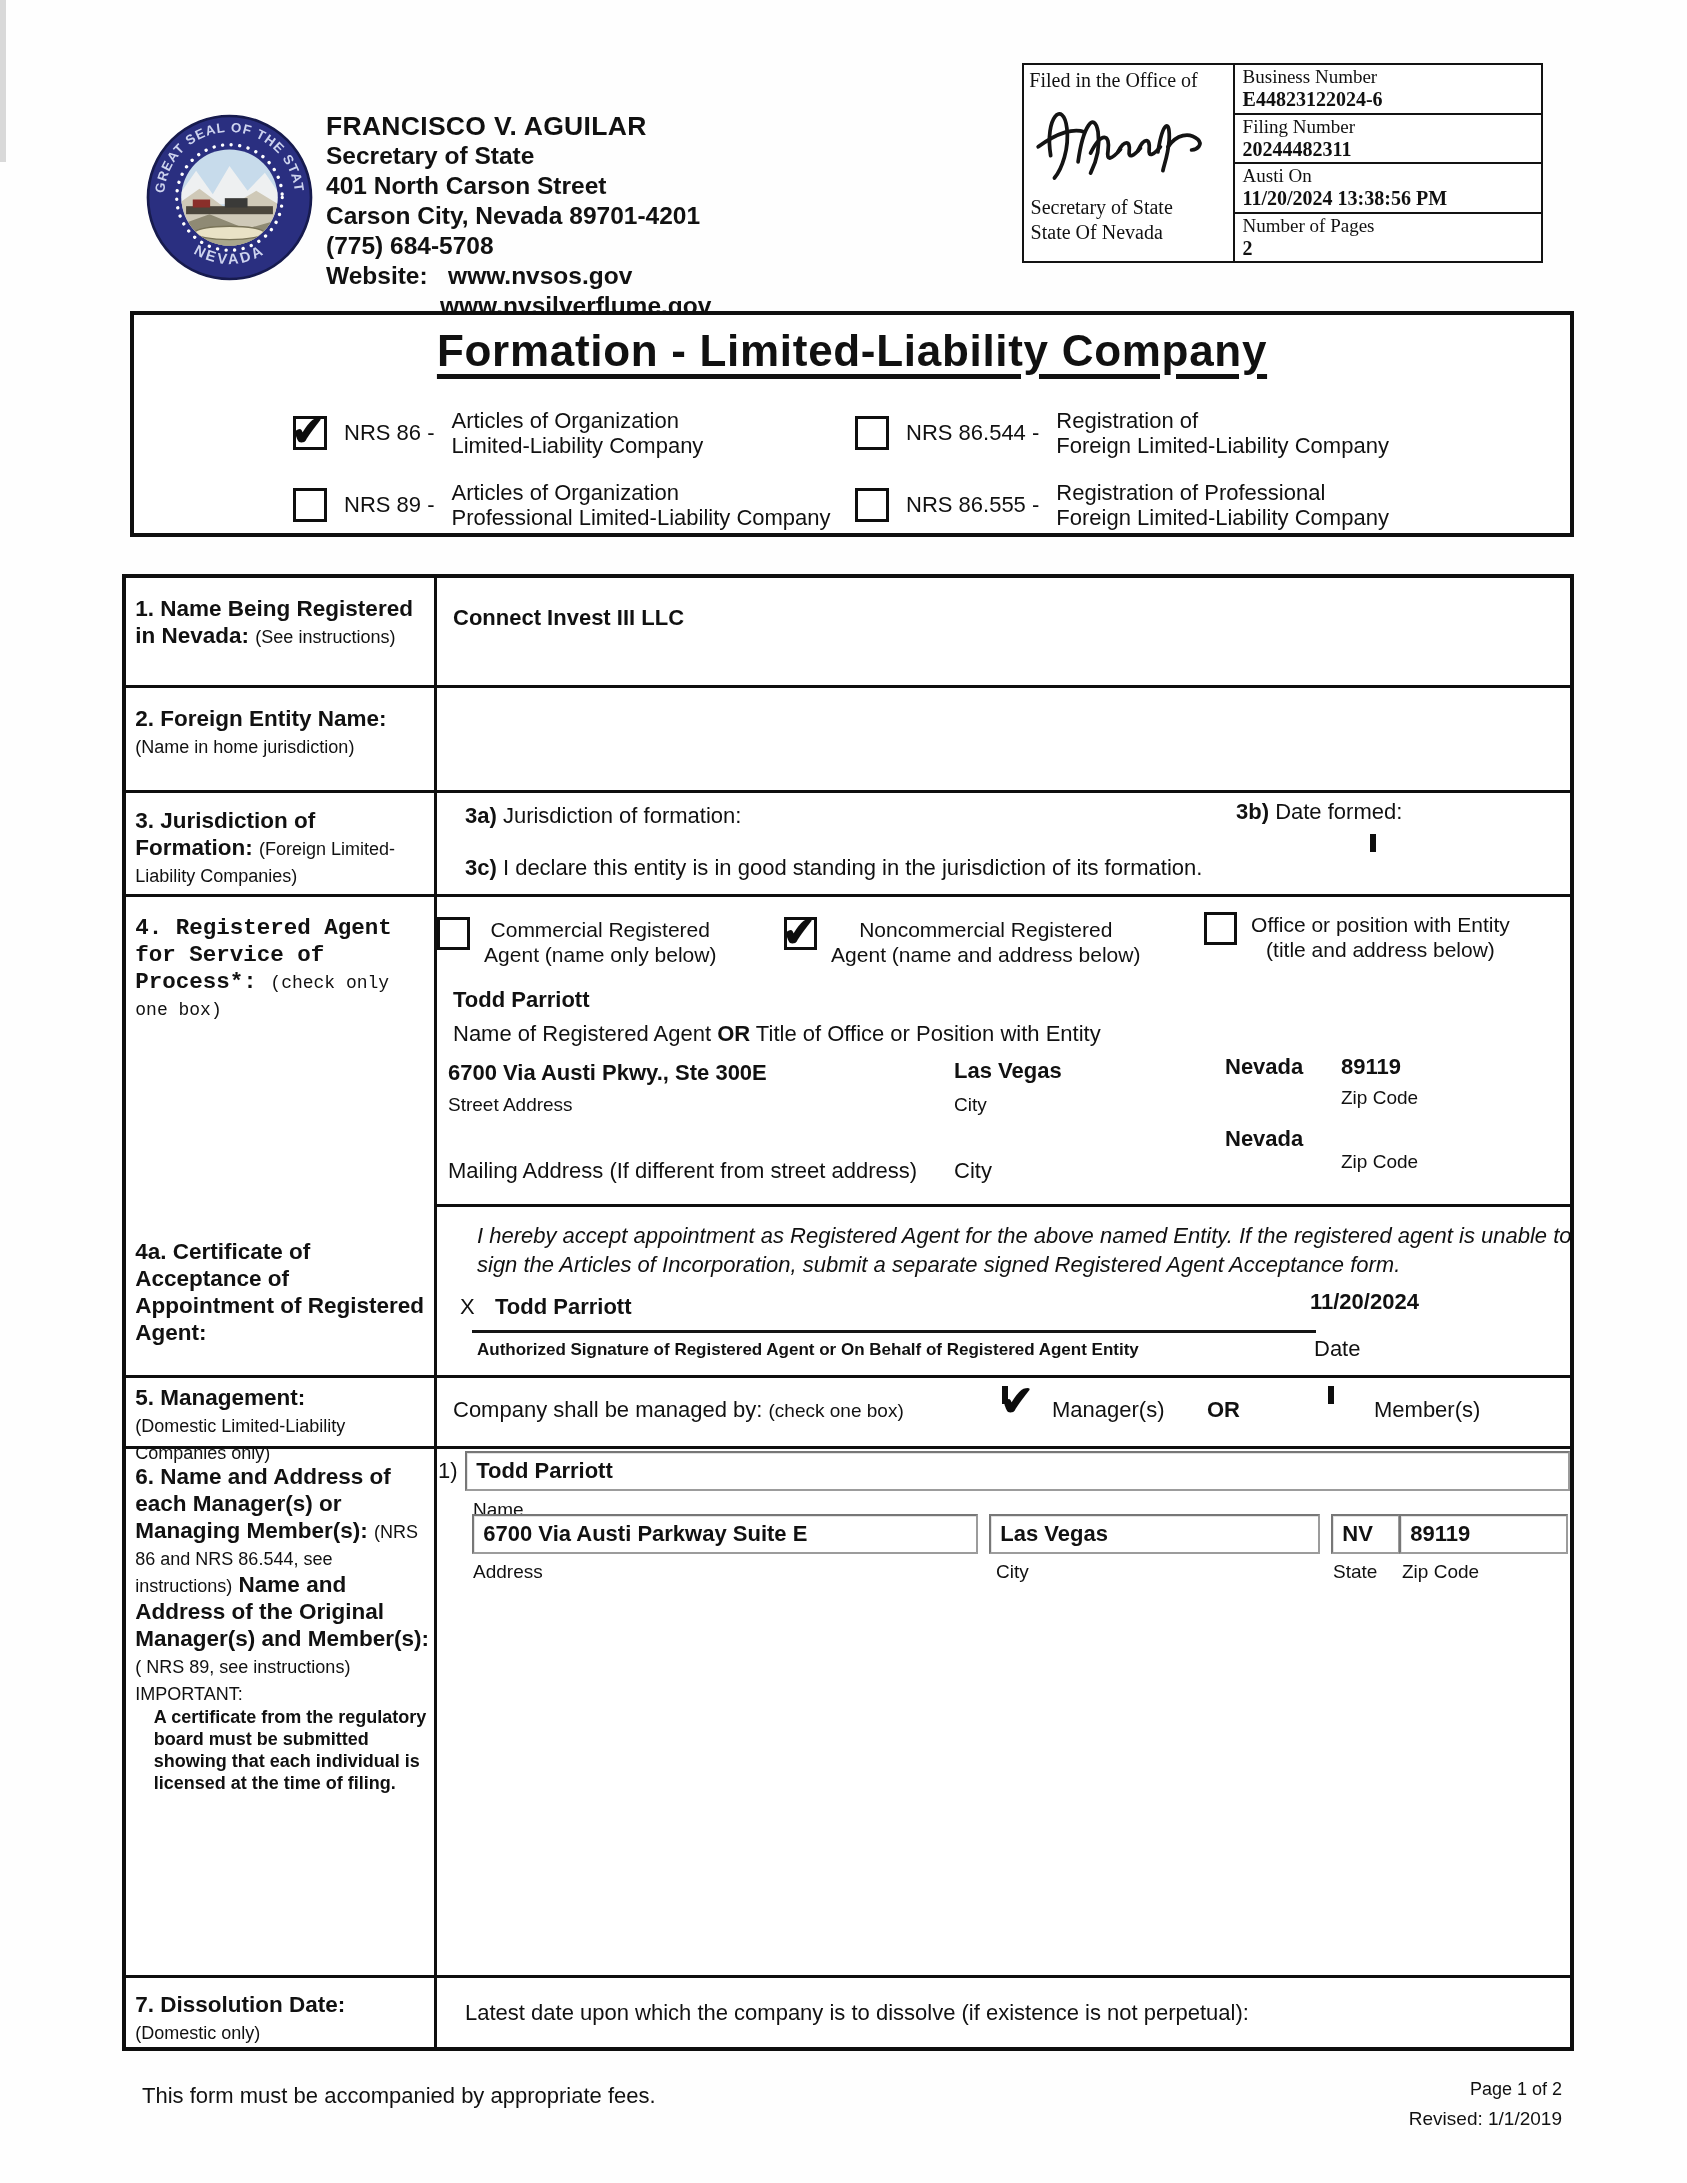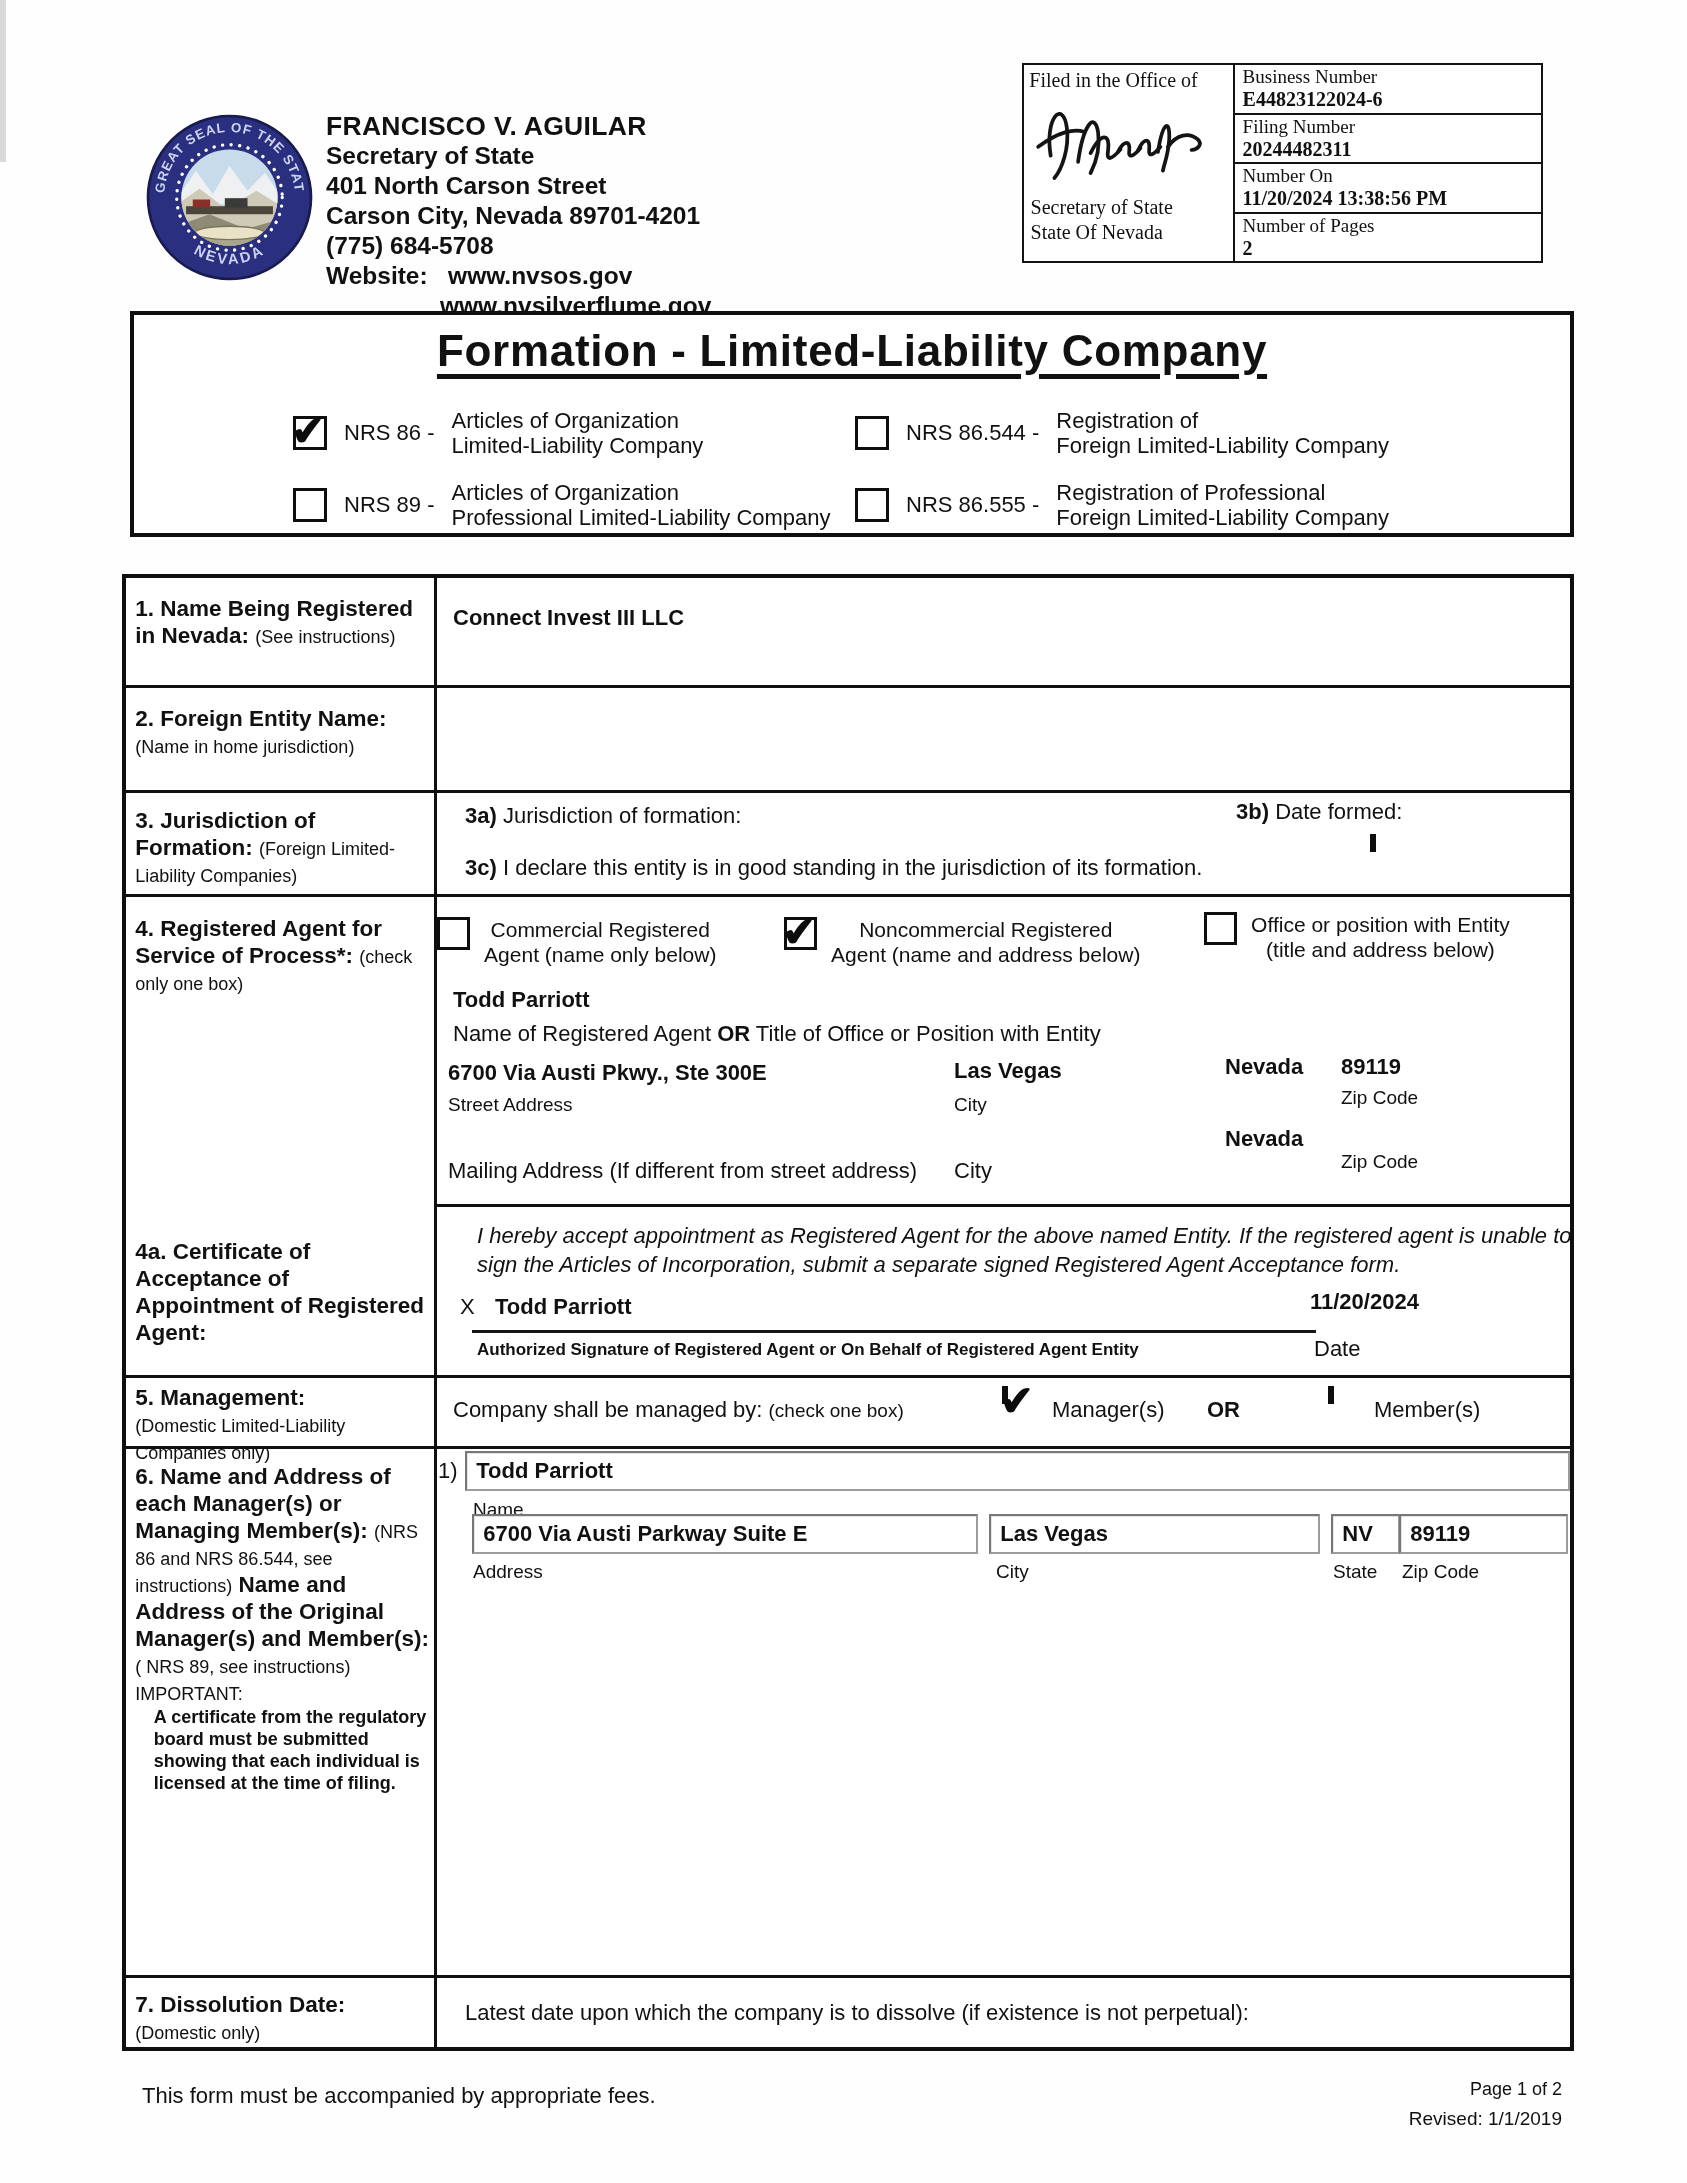--- a/index.html
+++ b/index.html
@@ -150,21 +150,21 @@
     <div class="filing-right">
       <div class="filing-cell">
         <div class="f-label">Business Number</div>
         <div class="f-value">E44823122024-6</div>
       </div>
       <div class="filing-cell">
         <div class="f-label">Filing Number</div>
         <div class="f-value">20244482311</div>
       </div>
       <div class="filing-cell">
-        <div class="f-label">Number On</div>
+        <div class="f-label">Austi On</div>
         <div class="f-value">11/20/2024 13:38:56 PM</div>
       </div>
       <div class="filing-cell">
         <div class="f-label">Number of Pages</div>
         <div class="f-value">2</div>
       </div>
     </div>
   </div>
 
   <div class="abs title-box">
@@ -217,21 +217,21 @@
     
     <div class="lbl" style="top:17px;">
       <b>1. Name Being Registered in Nevada:</b> <span class="sm">(See instructions)</span>
     </div>
     <div class="lbl" style="top:127px;">
       <b>2. Foreign Entity Name:</b> <span class="sm">(Name in home jurisdiction)</span>
     </div>
     <div class="lbl" style="top:229px;">
       <b>3. Jurisdiction of Formation:</b> <span class="sm">(Foreign Limited-Liability Companies)</span>
     </div>
-    <div class="lbl" style="top:337px;">
+    <div class="lbl" style="top:337px;font-family:Liberation Mono, monospace;">
       <b>4. Registered Agent for Service of Process*:</b> <span class="sm">(check only one box)</span>
     </div>
     <div class="lbl" style="top:660px;">
       <b>4a. Certificate of Acceptance of Appointment of Registered Agent:</b>
     </div>
     <div class="lbl" style="top:806px;">
       <b>5. Management:</b><br><span class="sm">(Domestic Limited-Liability Companies only)</span>
     </div>
     <div class="lbl" style="top:885px;">
       <b>6. Name and Address of each Manager(s) or Managing Member(s):</b> <span class="sm">(NRS 86 and NRS 86.544, see instructions)</span>

